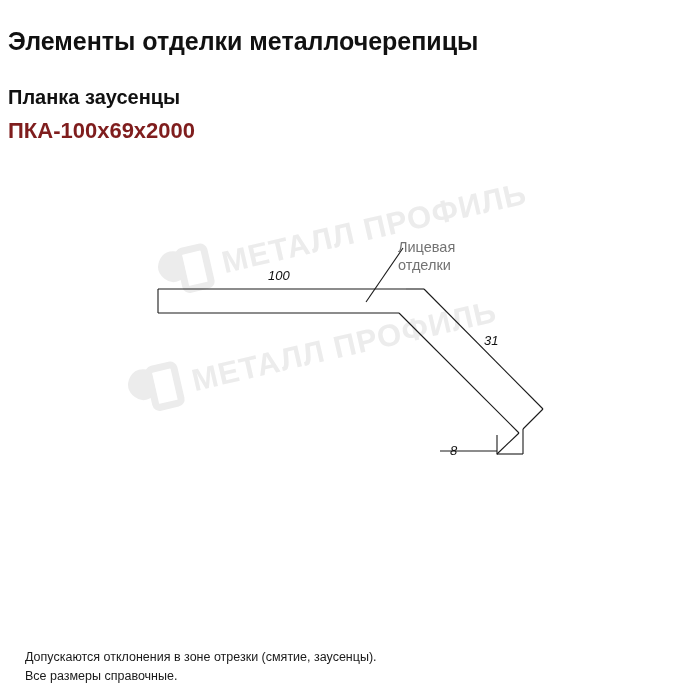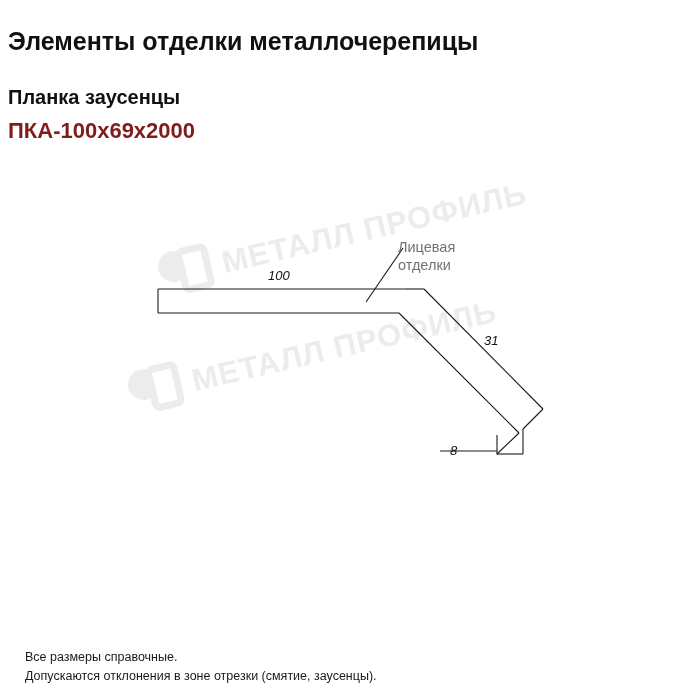--- a/index.html
+++ b/index.html
@@ -158,17 +158,17 @@
   <div class="label label-100">100</div>
   <div class="label label-69">31</div>
   <div class="label label-10">8</div>
 
   <div class="label-face">
     <div>Лицевая</div>
     <div>отделки</div>
   </div>
 
   <div class="footer">
+    <div class="footer-line">Допускаются отклонения в зоне отрезки (смятие, заусенцы).</div>
     <div class="footer-line">Все размеры справочные.</div>
-    <div class="footer-line">Допускаются отклонения в зоне отрезки (смятие, заусенцы).</div>
   </div>
 
 </div>
 
 </body></html>

